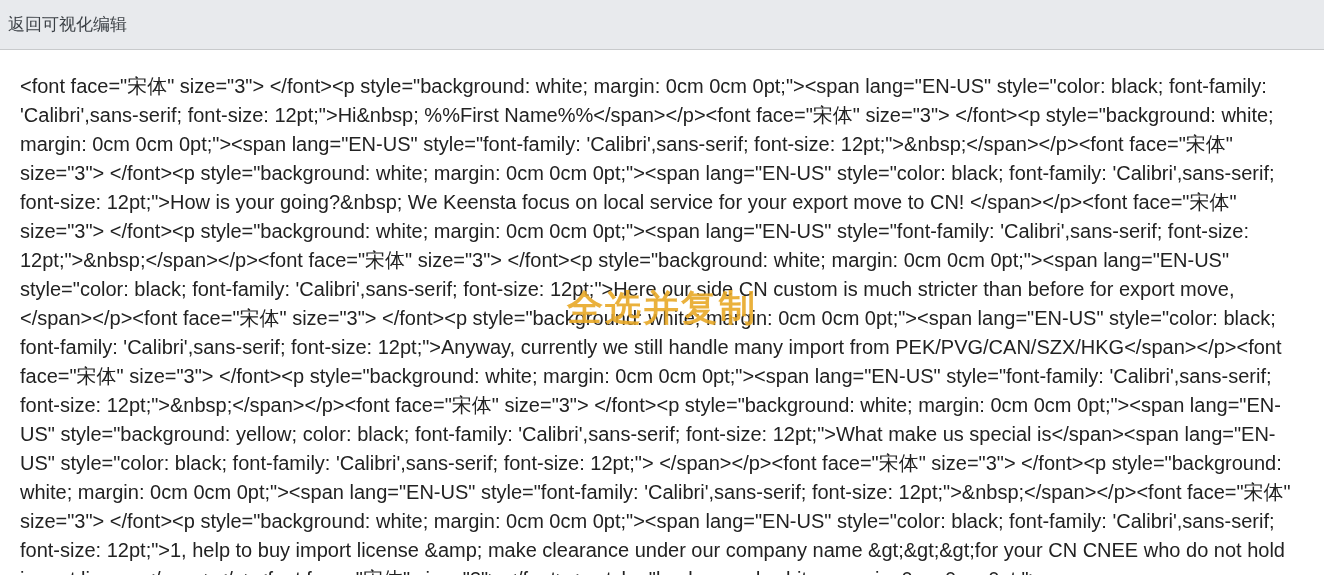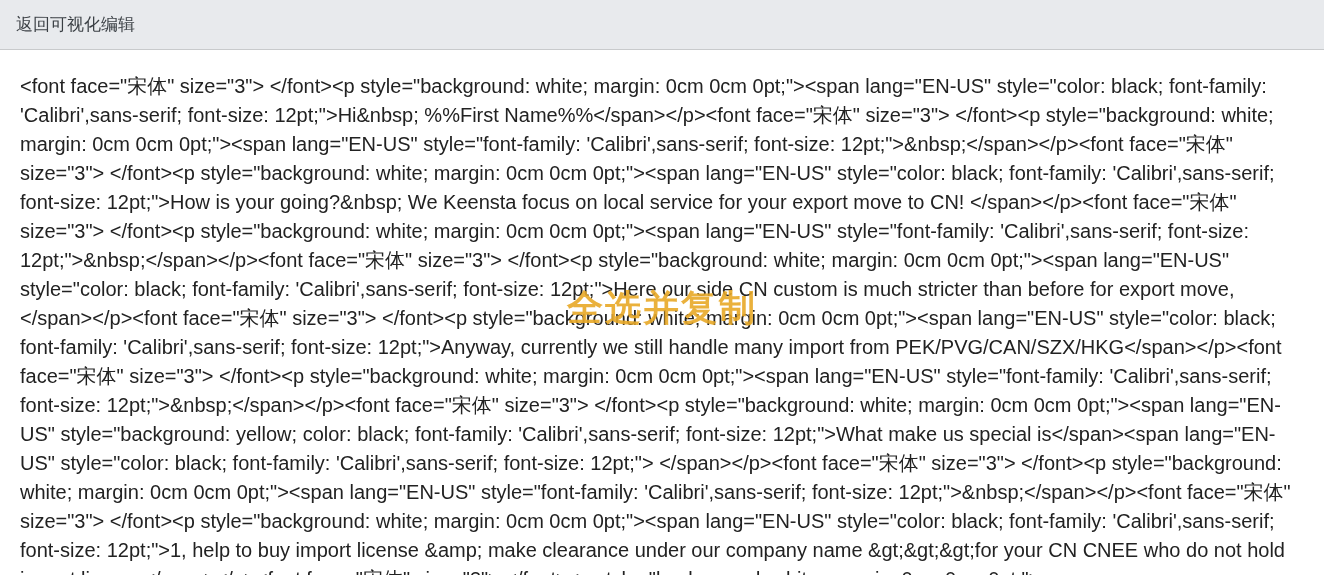--- a/index.html
+++ b/index.html
@@ -10,21 +10,21 @@
   font-family: Arial, "Microsoft YaHei", sans-serif;
   background: #fff;
 }
 .toolbar {
   width: 100%;
   height: 50px;
   background: #e8eaed;
   border-bottom: 1px solid #c8cacc;
   display: flex;
   align-items: center;
-  padding: 0 16px;
+  padding: 0 8px;
 }
 .toolbar-btn {
   color: #3a3f44;
   font-size: 17px;
   cursor: pointer;
   user-select: none;
 }
 .content {
   position: relative;
   padding: 22px 20px;

